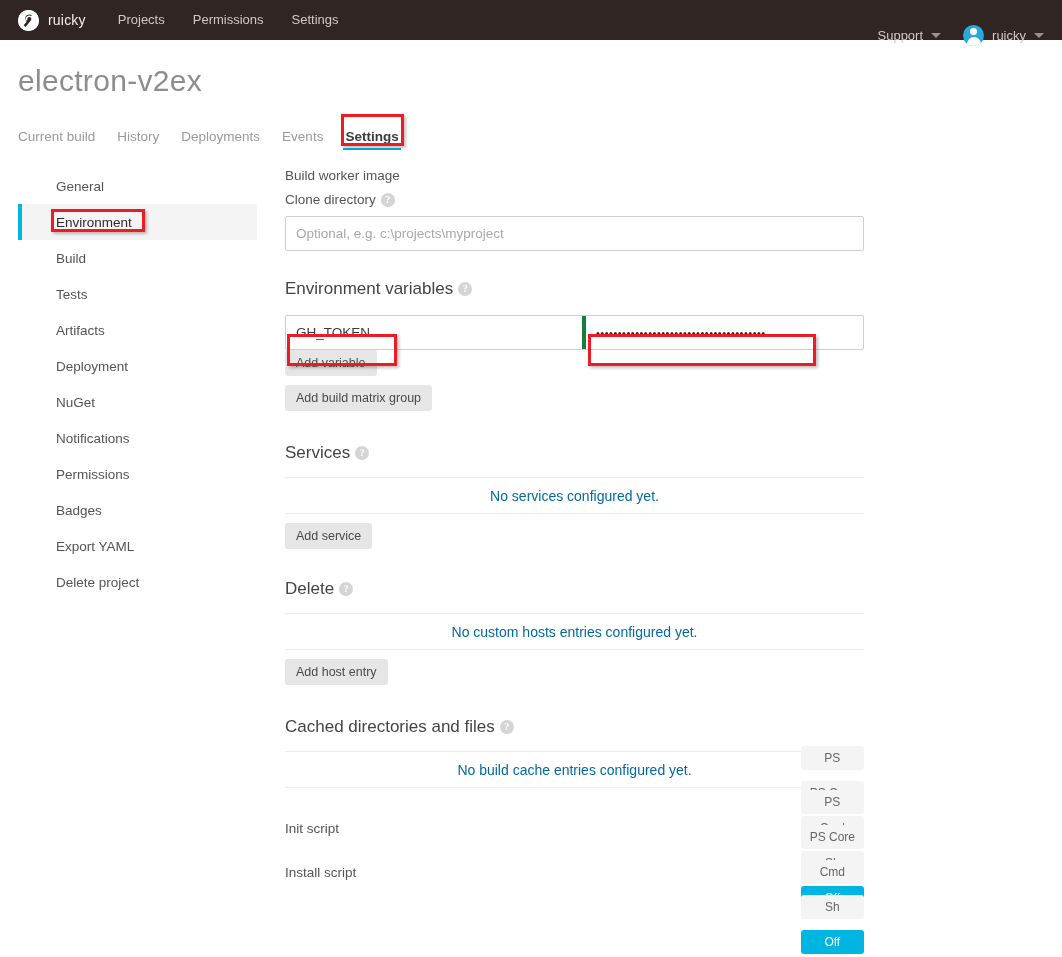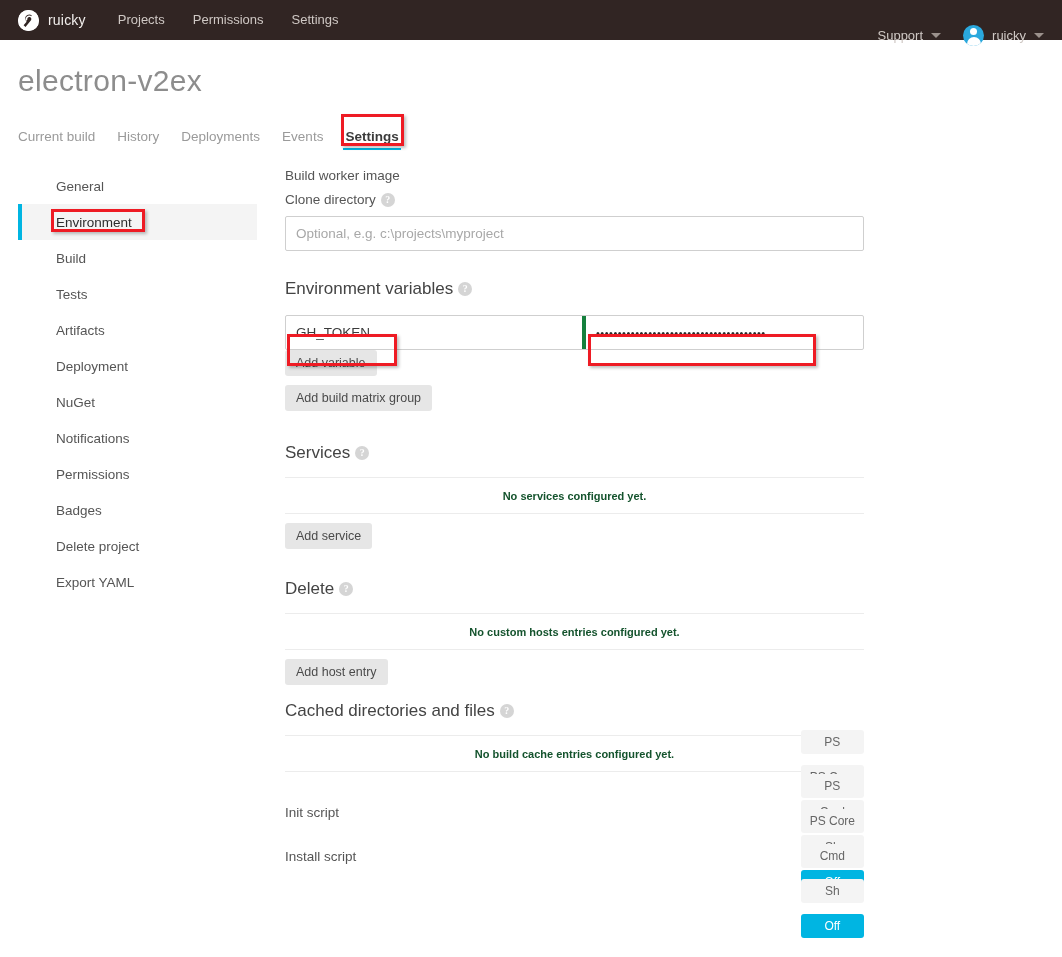--- a/index.html
+++ b/index.html
@@ -142,21 +142,21 @@
   .btn-gray {
     display: inline-block; background: #e6e6e6; color: #4a4a4a;
     border: 0; border-radius: 3px; padding: 6px 11px; font-size: 12.5px;
     cursor: pointer; font-family: "Liberation Sans", sans-serif;
   }
 
   .empty-block { margin-top: 14px; }
   .empty-row {
     border-top: 1px solid #ececec; border-bottom: 1px solid #ececec;
     height: 37px; display: flex; align-items: center; justify-content: center;
-    font-size: 11px; color: #14532d; font-weight: bold;
+    font-size: 14px; color: #0369a1;
   }
 
   .script-row {
     display: flex; align-items: center; justify-content: space-between;
     height: 44px;
   }
   .script-label { font-size: 13.5px; color: #555555; }
   .seg-group { display: flex; gap: 11px; flex-direction: column; }
   .seg {
     background: #f4f4f4; color: #666666; font-size: 12px; border-radius: 3px;
@@ -238,24 +238,24 @@
       <div class="side-item">
           <span>Notifications</span>
         </div>
       <div class="side-item">
           <span>Permissions</span>
         </div>
       <div class="side-item">
           <span>Badges</span>
         </div>
       <div class="side-item">
+          <span>Export YAML</span>
+        </div>
+      <div class="side-item">
           <span>Delete project</span>
-        </div>
-      <div class="side-item">
-          <span>Export YAML</span>
         </div>
       <div class="annot" style="left:33px; top:41px; width:94px; height:23px;"></div>
     </div>
 
     <div class="content">
 
       <div>
         <div class="field-label">Build worker image</div>
       </div>
 
@@ -310,21 +310,21 @@
             <span class="help-icon">?</span>
         </h2>
         <div class="empty-block">
           <div class="empty-row">No custom hosts entries configured yet.</div>
         </div>
         <div style="margin-top:9px;">
           <button class="btn-gray">Add host entry</button>
         </div>
       </div>
 
-      <div style="margin-top:16px;">
+      <div style="margin-top:32px;">
         <h2 class="section-title">
           <span>Cached directories and files</span>
             <span class="help-icon">?</span>
         </h2>
         <div class="empty-block">
           <div class="empty-row">No build cache entries configured yet.</div>
         </div>
       </div>
 
       <div style="margin-top:18px;">

